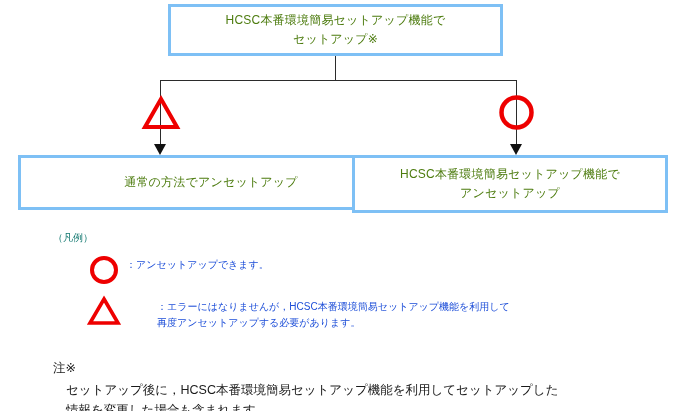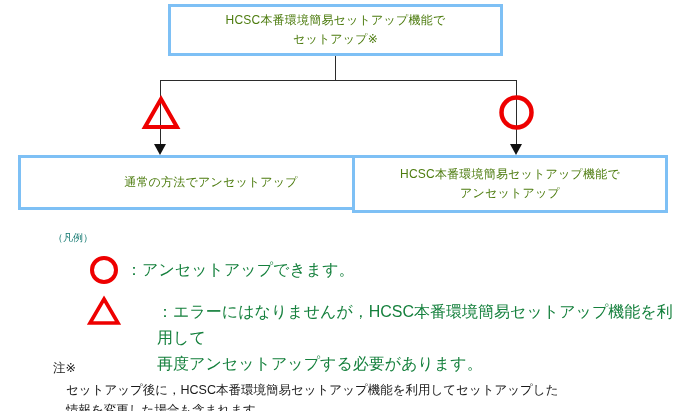--- a/index.html
+++ b/index.html
@@ -100,24 +100,24 @@
   }
   .legend-sym {
     width: 44px;
     flex: 0 0 44px;
     display: flex;
     justify-content: center;
     align-items: flex-start;
   }
   .legend-sym svg { display: block; overflow: visible; }
   .legend-text {
-    font-size: 16px;
+    font-size: 10px;
     line-height: 1.62;
     white-space: pre-line;
-    color: #15803d;
+    color: #1d4ed8;
     padding-top: 2px;
   }
 
   #legend-row-circle   { left: 29px; top: 24px; }
   #legend-row-triangle { left: 29px; top: 66px; gap: 31px; }
 
   
   #footnote {
     position: absolute;
     left: 53px;

